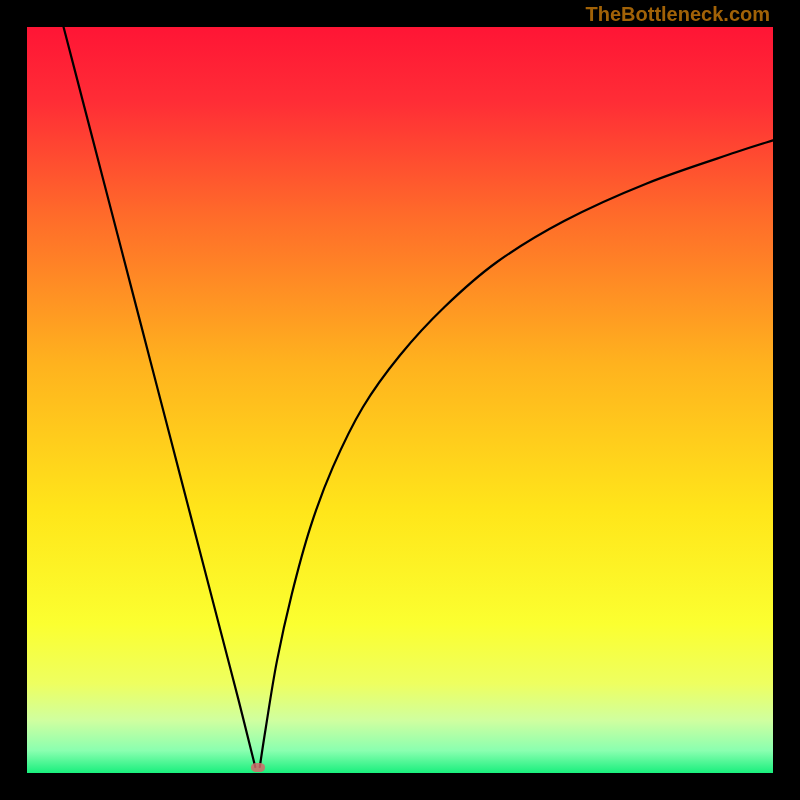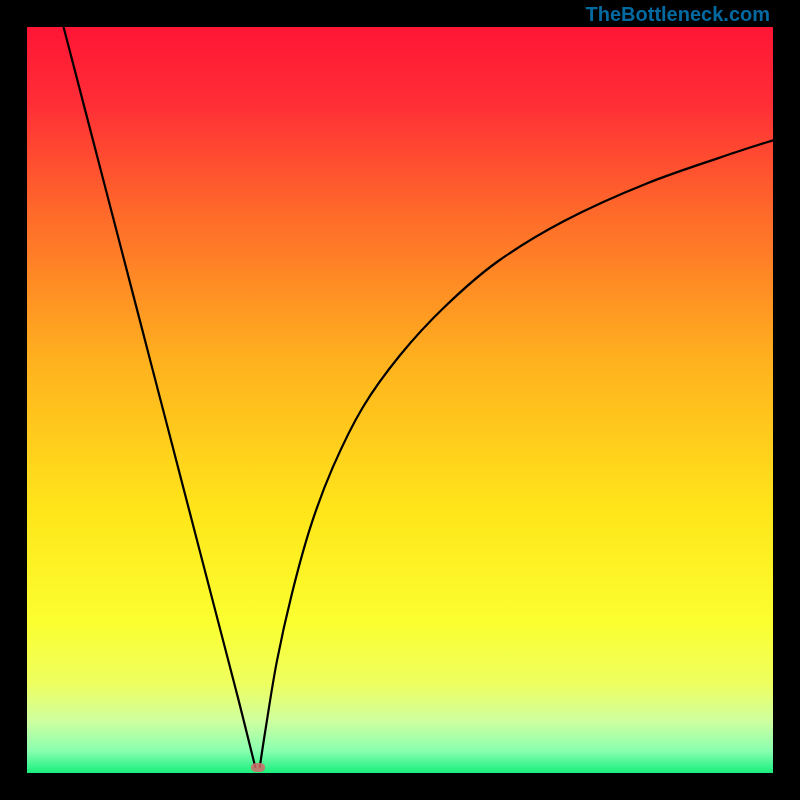--- a/index.html
+++ b/index.html
@@ -36,21 +36,21 @@
     left: 0;
     top: 0;
     width: 100%;
     height: 100%;
     overflow: visible;
   }
   .attribution {
     position: absolute;
     top: 3px;
     right: 30px;
-    color: #0369a1;
+    color: #a16207;
     font-size: 20px;
     font-weight: bold;
     letter-spacing: 0px;
     font-family: Arial, Helvetica, sans-serif;
   }
   .notch-marker {
     position: absolute;
     width: 14px;
     height: 9px;
     border-radius: 5px / 4px;

